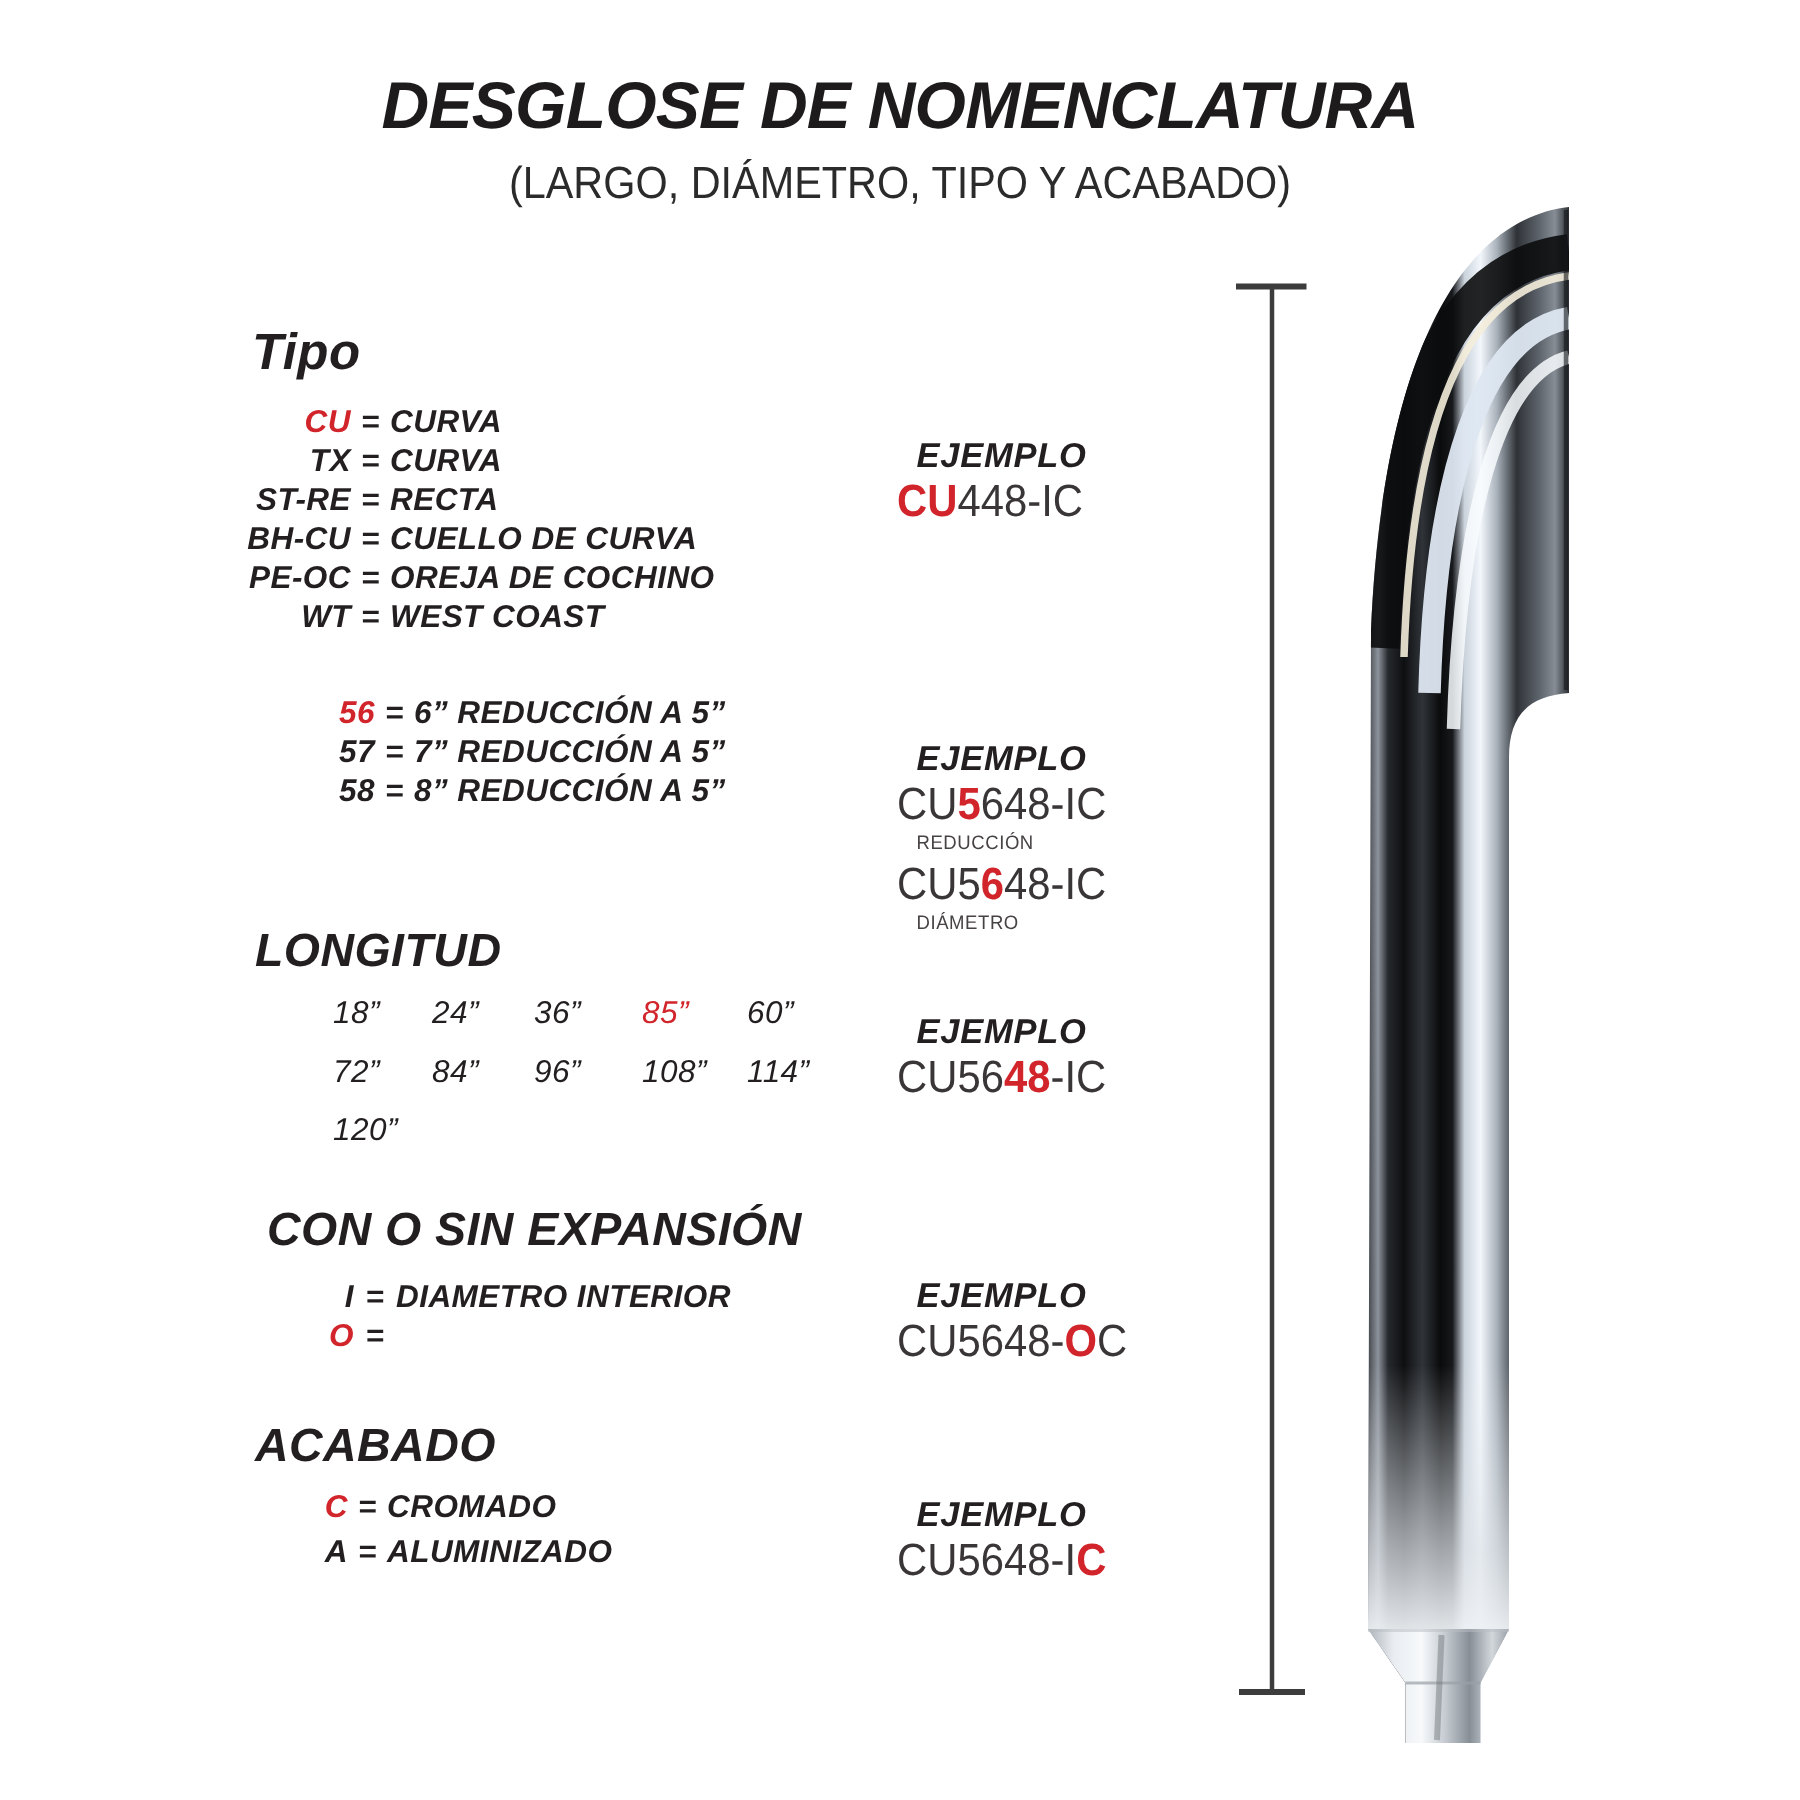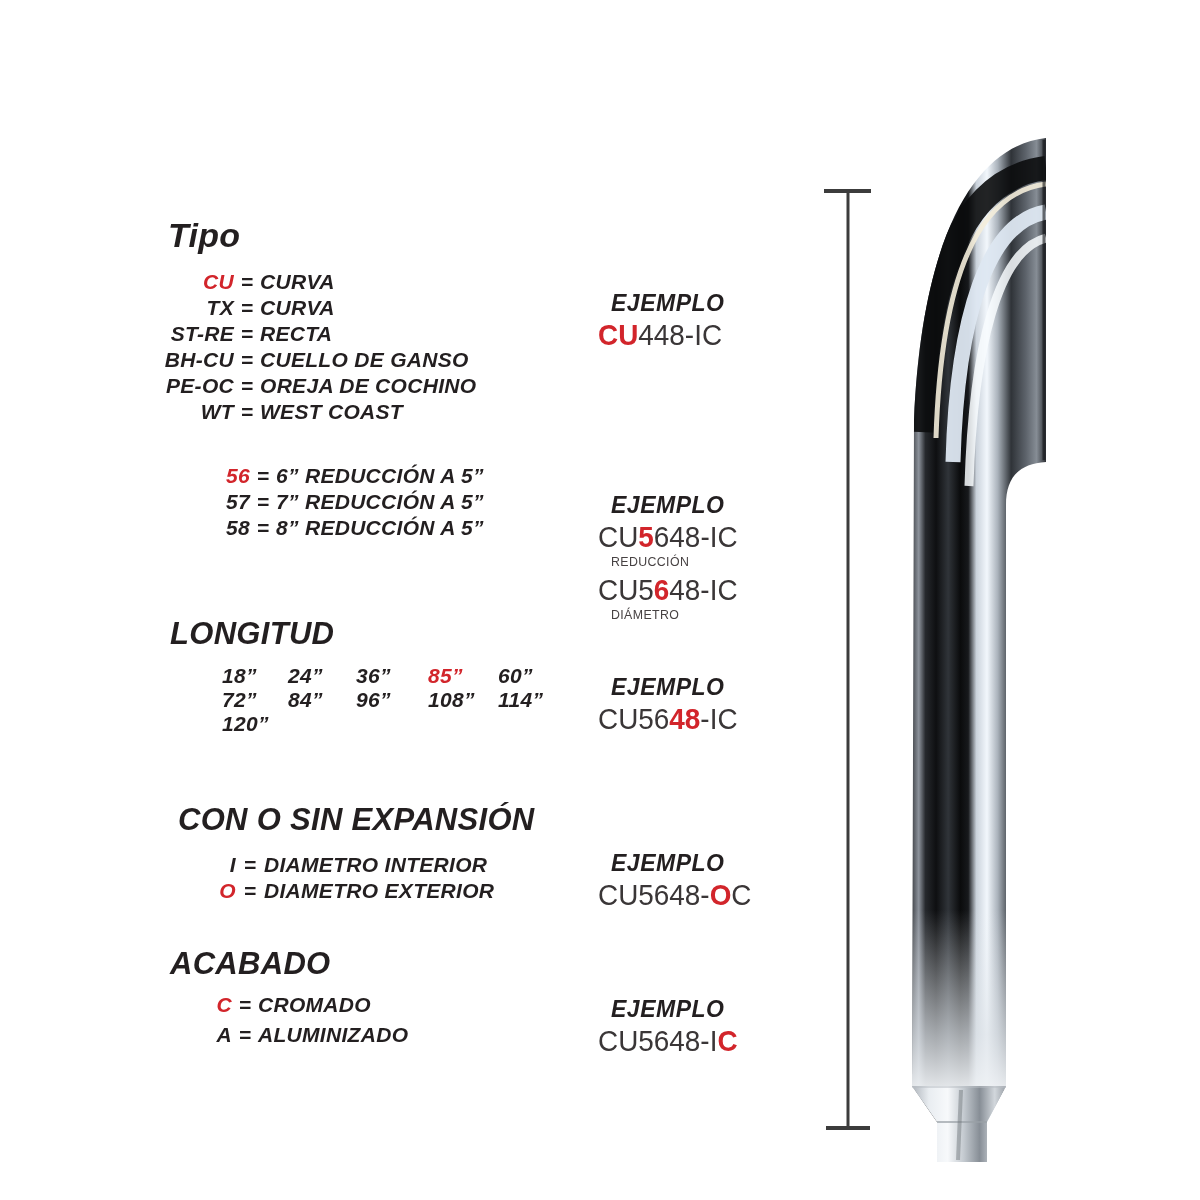--- a/index.html
+++ b/index.html
@@ -30,42 +30,46 @@
   .row-tall{line-height:30px;}
   .code{text-align:right;}
   .w92{width:92px;}
   .w58{width:58px;}
   .w62{width:62px;}
   .eq{width:26px;text-align:center;}
   .eq-wide{width:28px;}
   .red{color:var(--red);}
   .lengrid{
     position:absolute;left:222px;top:664px;
-    display:grid;grid-template-columns:66px 68px 72px 70px 66px;
-    font-style:italic;font-weight:bold;font-size:21px;line-height:24px;letter-spacing:.3px;
+    display:grid;grid-template-columns:66px 68px 72px 70px 66px;row-gap:15px;
+    font-style:italic;font-weight:normal;font-size:21px;line-height:24px;letter-spacing:.3px;
   }
   .ej{position:absolute;left:598px;}
   .ej-label{font-style:italic;font-weight:bold;font-size:23px;line-height:26px;letter-spacing:.5px;margin-left:13px;}
   .ej-code{
     font-size:30px;line-height:30px;color:var(--codegray);margin-top:4px;
     transform:scaleX(.93);transform-origin:left top;white-space:nowrap;letter-spacing:0;
   }
   .ej-code .red{font-weight:bold;}
   .ej-note{
     font-size:13px;line-height:15px;color:#474243;margin:2px 0 0 13px;letter-spacing:.4px;
     transform:scaleX(.95);transform-origin:left top;white-space:nowrap;
   }
   .mt6{margin-top:6px;}
   .pipe-svg{position:absolute;left:0;top:0;width:1200px;height:1200px;pointer-events:none;}
 </style>
 </head>
 <body>
 
 <div class="canvas">
 
+  <div class="hdr">
+    <div class="title">DESGLOSE DE NOMENCLATURA</div>
+    <div class="subtitle">(LARGO, DIÁMETRO, TIPO Y ACABADO)</div>
+  </div>
 
   <section class="sec" style="left:168px;top:218px;">
     <h2 class="h h-tipo">Tipo</h2>
     <div class="rows" style="margin-top:17px;margin-left:-26px;">
       <div class="row">
         <span class="code w92 red">CU</span>
         <span class="eq">=</span>
         <span class="def">CURVA</span>
       </div>
       <div class="row">
@@ -74,21 +78,21 @@
         <span class="def">CURVA</span>
       </div>
       <div class="row">
         <span class="code w92">ST-RE</span>
         <span class="eq">=</span>
         <span class="def">RECTA</span>
       </div>
       <div class="row">
         <span class="code w92">BH-CU</span>
         <span class="eq">=</span>
-        <span class="def">CUELLO DE GANSO</span>
+        <span class="def">CUELLO DE CURVA</span>
       </div>
       <div class="row">
         <span class="code w92">PE-OC</span>
         <span class="eq">=</span>
         <span class="def">OREJA DE COCHINO</span>
       </div>
       <div class="row">
         <span class="code w92">WT</span>
         <span class="eq">=</span>
         <span class="def">WEST COAST</span>
@@ -137,21 +141,20 @@
     <h2 class="h">CON O SIN EXPANSIÓN</h2>
     <div class="rows" style="margin-top:17px;">
       <div class="row">
         <span class="code w58">I</span>
         <span class="eq eq-wide">=</span>
         <span class="def">DIAMETRO INTERIOR</span>
       </div>
       <div class="row">
         <span class="code w58 red">O</span>
         <span class="eq eq-wide">=</span>
-        <span class="def">DIAMETRO EXTERIOR</span>
       </div>
     </div>
   </section>
 
   <section class="sec" style="left:170px;top:948px;">
     <h2 class="h">ACABADO</h2>
     <div class="rows" style="margin-top:11px;">
       <div class="row row-tall">
         <span class="code w62 red">C</span>
         <span class="eq">=</span>

